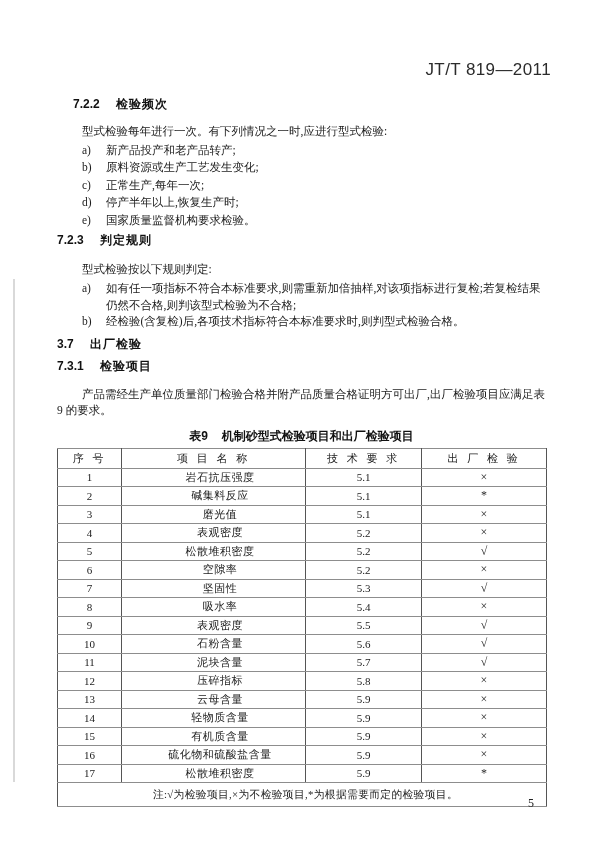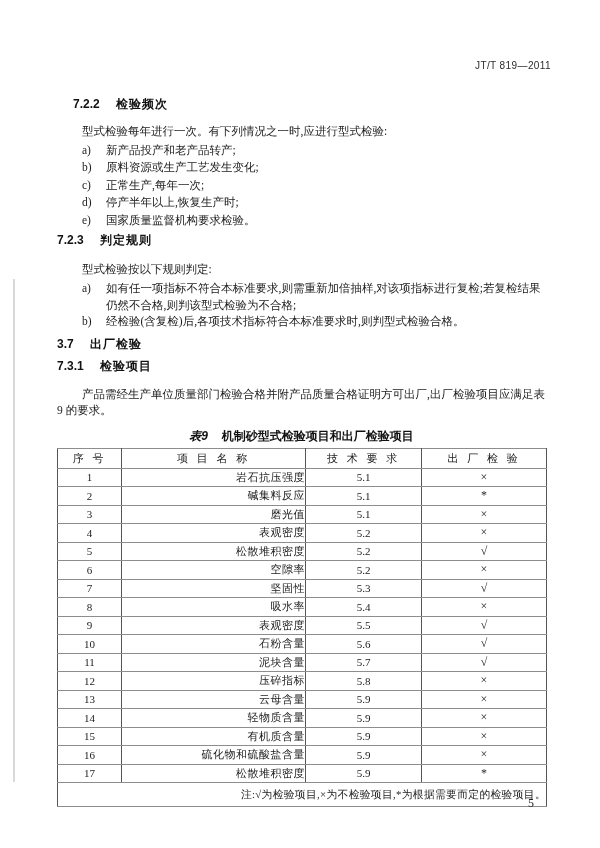--- a/index.html
+++ b/index.html
@@ -8,21 +8,21 @@
     overflow:hidden; color:#1c1c1c;
     font-family:"Liberation Serif","DejaVu Serif",serif;
   }
   .scan-line {
     position:absolute; left:13px; top:279px; width:2px; height:503px;
     background:#c4c4c4; opacity:.65;
   }
   .doc-header {
     position:absolute; top:60px; right:49px;
     font-family:"Liberation Sans","DejaVu Sans",sans-serif;
-    font-size:10px; color:#2b2b2b; letter-spacing:.4px;margin-left:12px;
+    font-size:17px; color:#2b2b2b; letter-spacing:.4px;margin-left:12px;
   }
   .content { position:absolute; left:57px; top:97px; width:489px; font-size:11.5px; }
   .sec-head {
     font-family:"Liberation Sans","DejaVu Sans",sans-serif;
     font-weight:bold; font-size:12px; color:#111; line-height:14px;
   }
   .sec-head .sec-num { display:inline-block; }
   .sec-head .sec-title { display:inline-block; margin-left:13px; letter-spacing:1px; }
   #h722 { margin:0 0 12px 16px; }
   .intro { margin:0; line-height:17px; text-indent:25px; }
@@ -33,37 +33,37 @@
   #l723 .li { line-height:16.5px; }
   #h723 { margin:4px 0 14px 0; }
   #h73  { margin:7px 0 0 0; }
   #h731 { margin:8px 0 0 0; }
   #p731 { margin:13px 0 0 0; line-height:16.5px; text-indent:25px; }
   .tbl-caption {
     margin-top:10px; text-align:center;
     font-family:"Liberation Sans","DejaVu Sans",sans-serif;
     font-weight:bold; font-size:12px; line-height:14px; color:#111;
   }
-  .tbl-caption .cap-label { margin-right:14px;font-style:italic; }
+  .tbl-caption .cap-label { margin-right:14px; }
   table.t9 {
     margin-top:5px; width:489px; border-collapse:collapse; table-layout:fixed;
     border:1.6px solid #333333;
   }
   .t9 th, .t9 td {
     border-left:1px solid #555; border-right:1px solid #555;
     border-top:1px solid #8d8d8d; border-bottom:1px solid #8d8d8d;
     font-weight:normal; font-size:11px; color:#1c1c1c;
     padding:0; text-align:center; vertical-align:middle;
   }
   .t9 th { height:19px; letter-spacing:3px; }
   .t9 td { height:17.5px; }
-  .t9 td.name { text-align:right; padding-left:13px; letter-spacing:.5px; }
+  .t9 td.name { text-align:center; padding-left:13px; letter-spacing:.5px; }
   .t9 td.sym { font-size:12px; color:#2a2a2a; }
   .t9 td.note-cell {
-    height:23px; text-align:right; padding-left:7px; font-size:10.8px; letter-spacing:.3px;
+    height:23px; text-align:center; padding-left:7px; font-size:10.8px; letter-spacing:.3px;
   }
   .page-num {
     position:absolute; top:796px; right:66px;
     font-size:12px; color:#222; font-family:"Liberation Serif","DejaVu Serif",serif;
   }
 </style>
 </head>
 <body>
 
 <div class="page">

